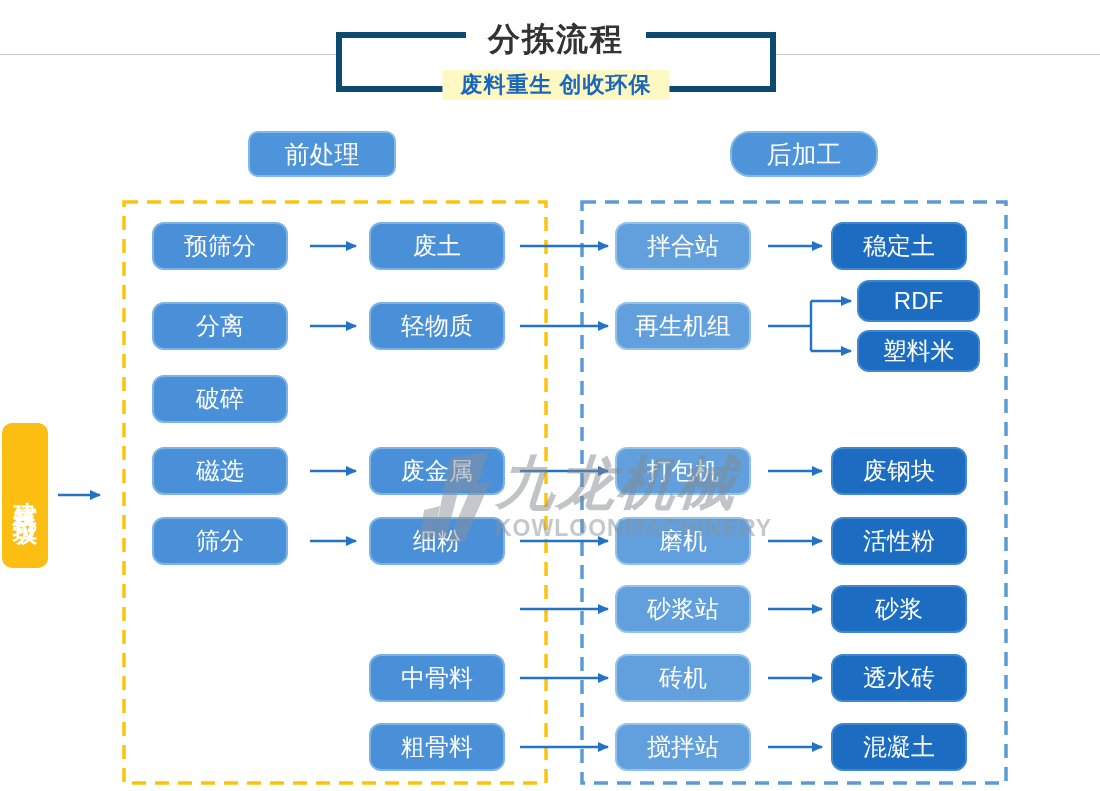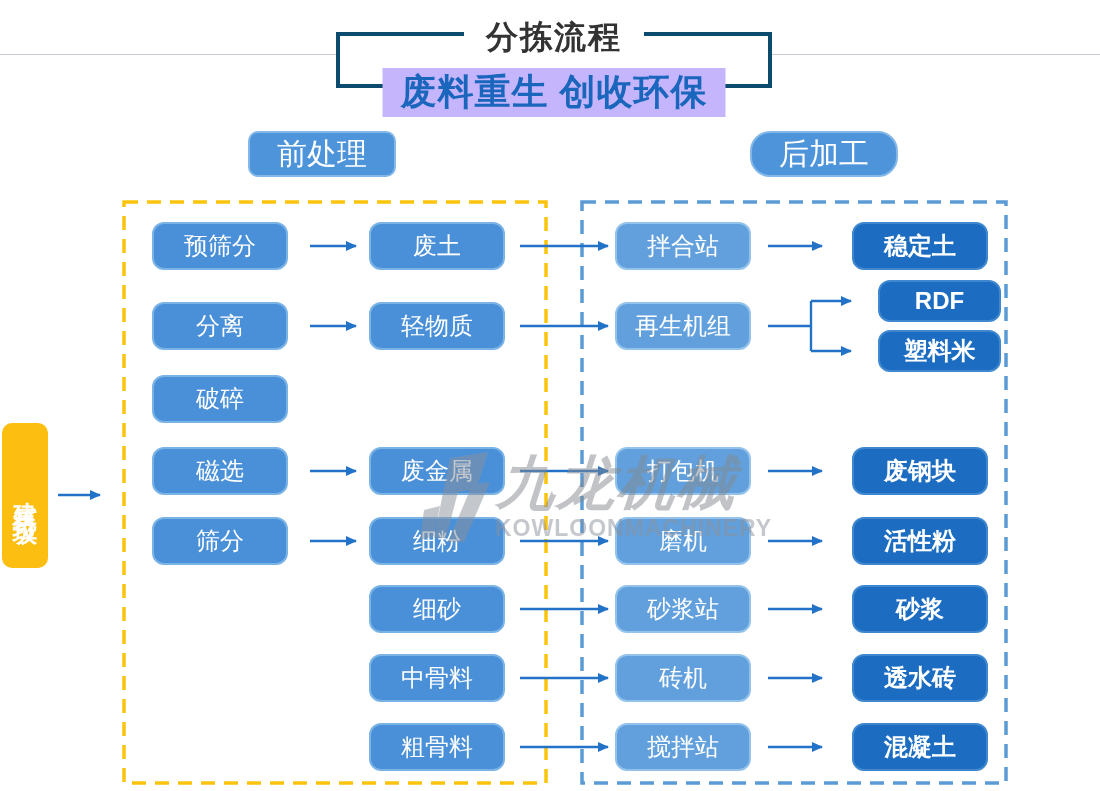--- a/index.html
+++ b/index.html
@@ -2,58 +2,58 @@
 <html><head>
 <meta charset="utf-8">
 <style>
   html,body{margin:0;padding:0;background:#fff;}
   #canvas{
     position:relative;width:1100px;height:791px;background:#fff;overflow:hidden;
     font-family:"Liberation Sans","DejaVu Sans",sans-serif;
   }
   
   .divider{position:absolute;left:0;top:54px;width:1100px;height:1px;background:#c9cbd4;}
-  .header-box{position:absolute;left:336px;top:32px;width:428px;height:48px;background:#fff;border:4px solid #0c4a6e;}
+  .header-box{position:absolute;left:336px;top:32px;width:428px;height:48px;background:#fff;border:6px solid #0c4a6e;}
   .page-title{
     position:absolute;left:50%;top:-20px;transform:translateX(-50%);
     background:#fff;padding:0 22px;white-space:nowrap;
     font-size:32px;font-weight:bold;color:#333;letter-spacing:2px;
   }
   .page-subtitle{
     position:absolute;left:50%;top:32px;transform:translateX(-50%);
-    background:#c4b5fd;padding:0 18px;white-space:nowrap;
-    font-size:36px;color:#1b66bd;font-weight:bold;letter-spacing:1px;
+    background:#fef9c3;padding:0 18px;white-space:nowrap;
+    font-size:22px;color:#1b66bd;font-weight:bold;letter-spacing:1px;
   }
   
   .stage-btn{
     position:absolute;width:148px;height:46px;box-sizing:border-box;
     background:#4e94da;border:2px solid #83b8e8;border-radius:10px;
-    color:#fff;font-size:30px;display:flex;align-items:center;justify-content:center;
+    color:#fff;font-size:25px;display:flex;align-items:center;justify-content:center;
   }
   #btn-pre{left:248px;top:131px;}
-  #btn-post{left:750px;top:131px;border-radius:20px;}
+  #btn-post{left:730px;top:131px;border-radius:20px;}
   
   .source-box{
     position:absolute;left:2px;top:423px;width:46px;height:145px;
     background:#fcbe11;border-radius:10px;
     display:flex;align-items:center;justify-content:center;
   }
   .source-box span{
     writing-mode:vertical-rl;text-orientation:upright;
     color:#fff;font-size:24px;font-weight:bold;letter-spacing:7px;line-height:1;
   }
   
   .node{
     position:absolute;width:136px;height:48px;box-sizing:border-box;border-radius:12px;
     display:flex;align-items:center;justify-content:center;
     color:#fff;font-size:24px;white-space:nowrap;
   }
   .c12{background:#4a90d8;border:2px solid #7ab3e6;}
   .c3{background:#61a0dc;border:2px solid #93c3ec;}
-  .c4{background:#1c6dc1;border:2px solid #3f87cf;font-weight:bold;margin-left:21px;}
+  .c4{background:#1c6dc1;border:2px solid #3f87cf;font-weight:normal;}
   .small{width:123px;height:42px;left:857px;}
   
   #flow-svg{position:absolute;left:0;top:0;}
   
   .watermark{position:absolute;left:415px;top:445px;width:340px;height:100px;opacity:.5;pointer-events:none;}
   .wm-cn{
     position:absolute;left:82px;top:0px;width:250px;
     color:#84898f;font-size:58px;font-weight:bold;font-style:italic;
     letter-spacing:2px;transform:skewX(-4deg);white-space:nowrap;
   }
@@ -125,21 +125,20 @@
   <div class="node c12" style="left:152px;top:222px">预筛分</div>
   <div class="node c12" style="left:152px;top:375px">破碎</div>
   <div class="node c12" style="left:152px;top:302px">分离</div>
   <div class="node c12" style="left:152px;top:447px">磁选</div>
   <div class="node c12" style="left:152px;top:517px">筛分</div>
 
   <div class="node c12" style="left:369px;top:222px">废土</div>
   <div class="node c12" style="left:369px;top:302px">轻物质</div>
   <div class="node c12" style="left:369px;top:447px">废金属</div>
   <div class="node c12" style="left:369px;top:517px">细粉</div>
-  <div class="node c12" style="left:369px;top:585px">细砂</div>
   <div class="node c12" style="left:369px;top:654px">中骨料</div>
   <div class="node c12" style="left:369px;top:723px">粗骨料</div>
 
   <div class="node c3" style="left:615px;top:222px">拌合站</div>
   <div class="node c3" style="left:615px;top:302px">再生机组</div>
   <div class="node c3" style="left:615px;top:447px">打包机</div>
   <div class="node c3" style="left:615px;top:517px">磨机</div>
   <div class="node c3" style="left:615px;top:585px">砂浆站</div>
   <div class="node c3" style="left:615px;top:654px">砖机</div>
   <div class="node c3" style="left:615px;top:723px">搅拌站</div>

